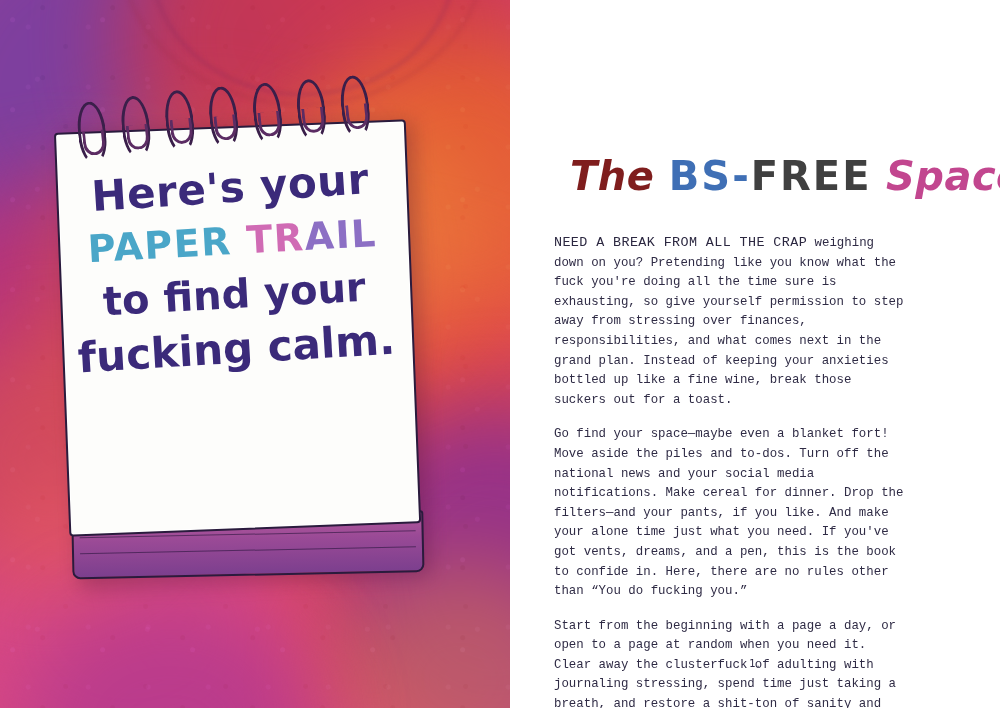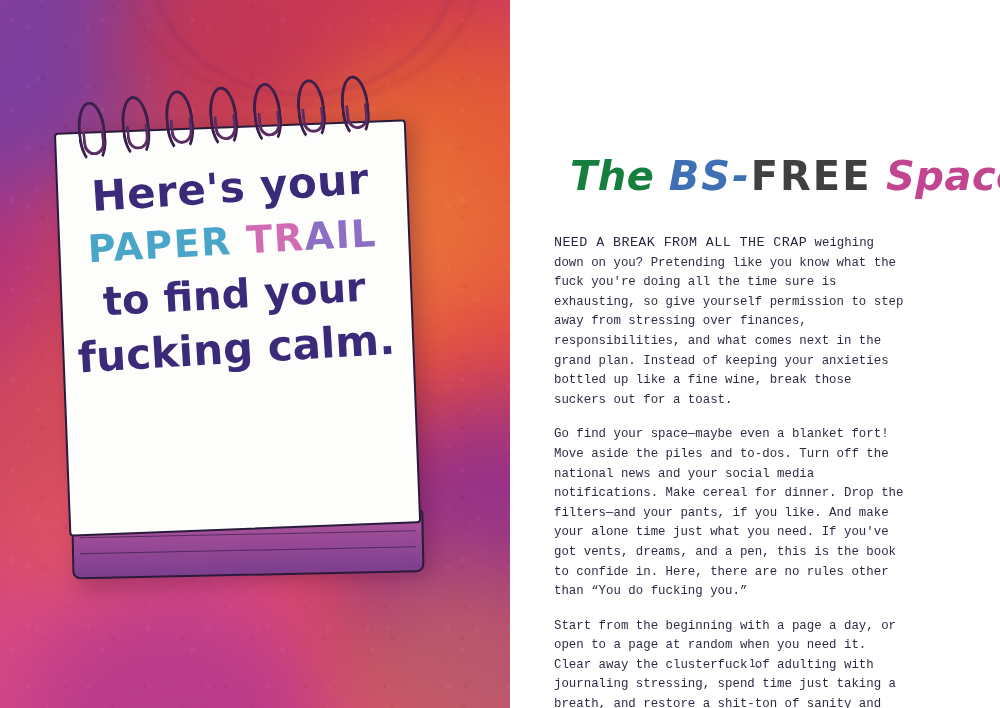--- a/index.html
+++ b/index.html
@@ -192,22 +192,22 @@
   .headline {
     position: absolute;
     left: 60px;
     top: 126px;
     font-family: "DejaVu Sans", sans-serif;
     font-size: 40px;
     font-weight: 700;
     white-space: nowrap;
     letter-spacing: .5px;
   }
-  .headline .h-the { color: #15803d; font-style: italic; }
-  .headline .h-bs { color: #3f6fb5; letter-spacing: 2px; font-style: italic; }
+  .headline .h-the { color: #7f1d1d; font-style: italic; }
+  .headline .h-bs { color: #3f6fb5; letter-spacing: 2px; }
   .headline .h-free { color: #404040; letter-spacing: 2px; }
   .headline .h-space { color: #c2468f; font-style: italic; }
 
   .body-copy {
     position: absolute;
     left: 44px;
     top: 232px;
     width: 350px;
     color: #2f2b45;
     font-family: Liberation Mono, monospace;

